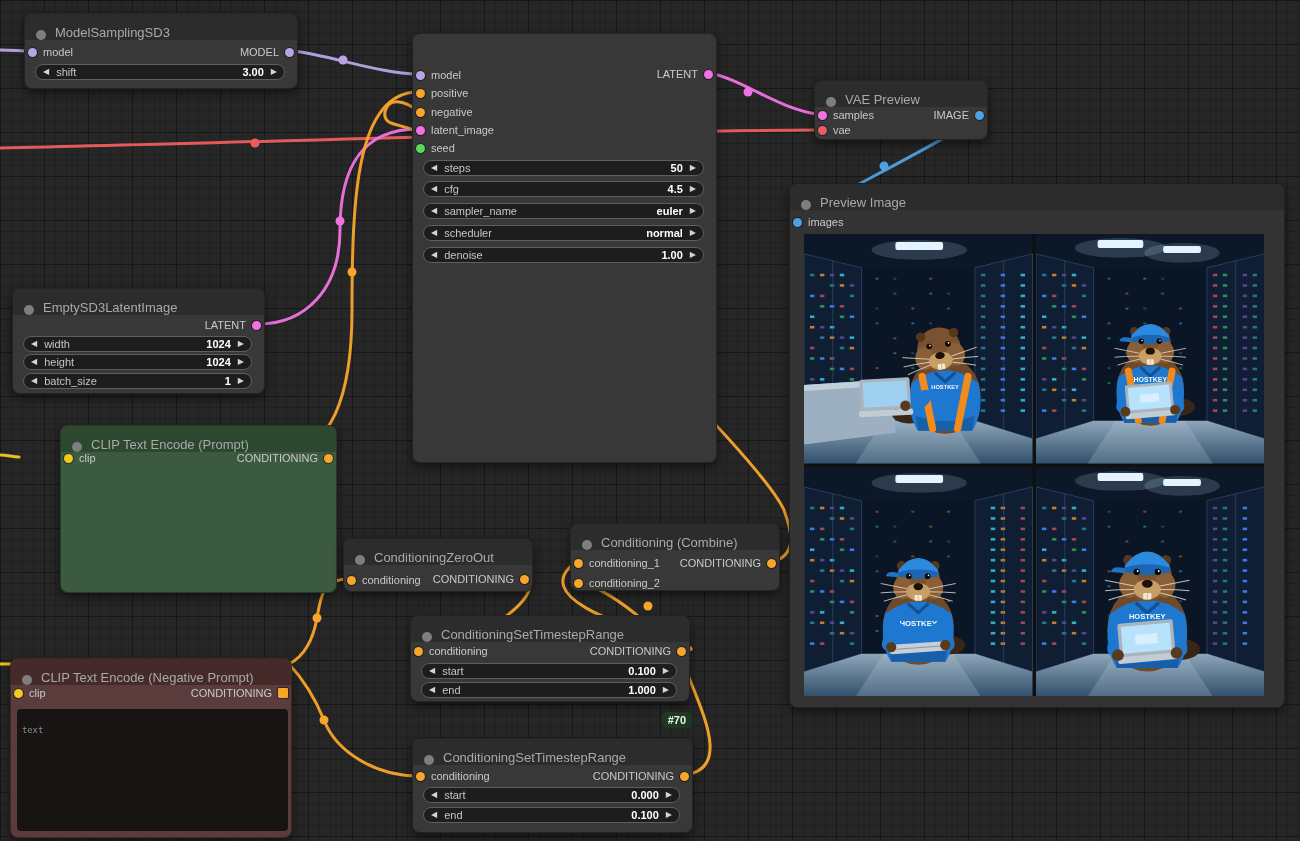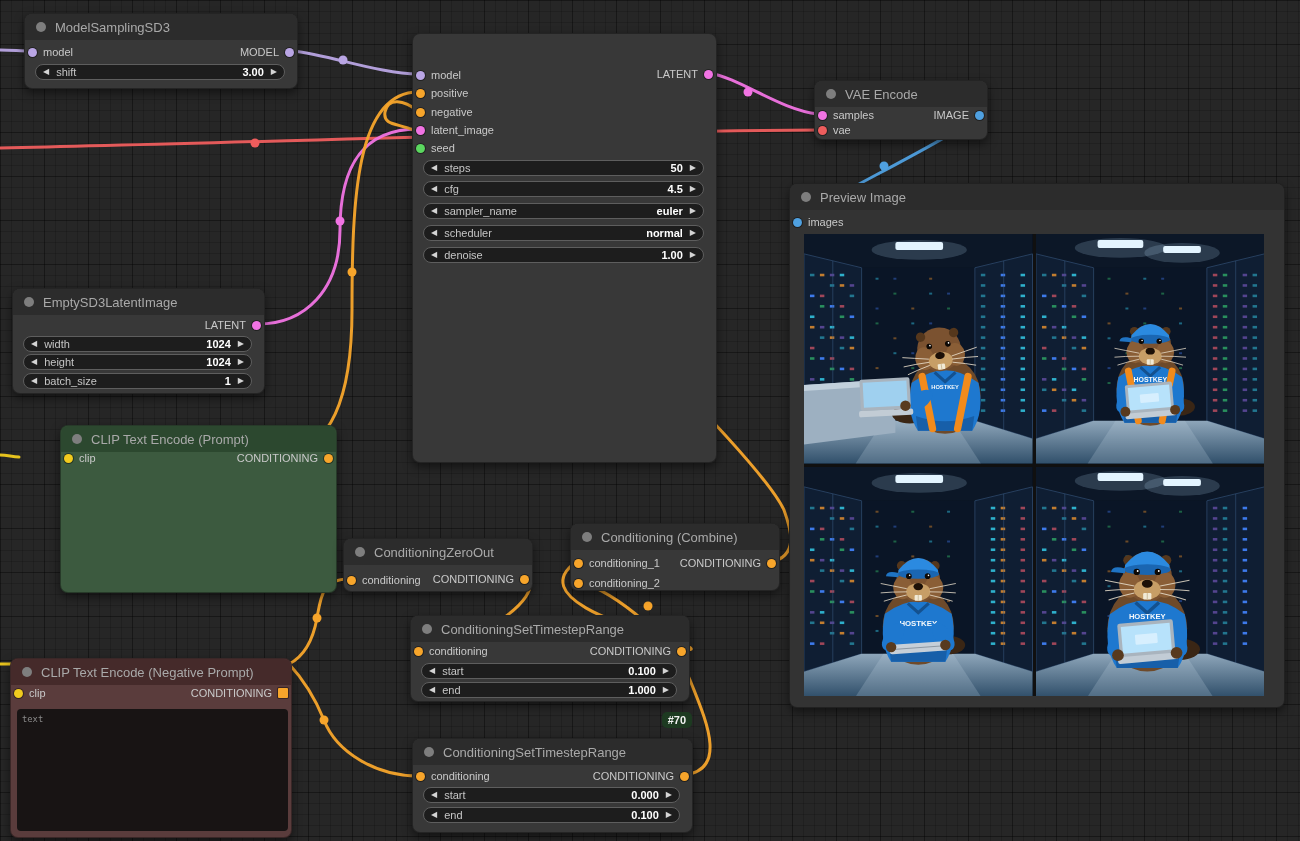--- a/index.html
+++ b/index.html
@@ -9,21 +9,21 @@
       linear-gradient(rgba(0,0,0,.28) 1px,transparent 1px),
       linear-gradient(90deg,rgba(0,0,0,.28) 1px,transparent 1px),
       linear-gradient(rgba(0,0,0,.16) 1px,transparent 1px),
       linear-gradient(90deg,rgba(0,0,0,.16) 1px,transparent 1px);
     background-size:44px 44px,44px 44px,11px 11px,11px 11px;
     font-family:"Liberation Sans",sans-serif;}
   #wires{position:absolute;left:0;top:0;width:1300px;height:841px;z-index:1;}
   .node{position:absolute;z-index:2;border-radius:8px;box-sizing:border-box;
     box-shadow:0 4px 10px rgba(0,0,0,.5);border:1px solid rgba(0,0,0,.35);}
   .header{position:absolute;left:0;top:0;right:0;height:26px;border-radius:7px 7px 0 0;
-    display:flex;align-items:center;}
+    display:flex;align-items:flex-end;}
   .titledot{width:10px;height:10px;border-radius:50%;background:#7e7e7e;margin:0 9px 0 11px;flex:none;}
   .title{font-size:13px;color:#a9a9a9;white-space:nowrap;}
   .port{position:absolute;height:14px;display:flex;align-items:center;gap:6px;
     font-size:11px;color:#c9c9c9;white-space:nowrap;}
   .port.in{left:3px;}
   .port.out{right:3px;}
   .pdot{width:9px;height:9px;border-radius:50%;flex:none;box-shadow:0 0 0 1px rgba(0,0,0,.4);}
   .pdot.square{border-radius:1px;width:10px;height:10px;}
   .widget{position:absolute;left:10px;right:12px;height:16px;background:#1d1d1d;
     border:1px solid #5e5e5e;border-radius:9px;display:flex;align-items:center;
@@ -143,21 +143,21 @@
       <div class="widget" style="top:213px">
         <span class="warrow">◀</span>
         <span class="wlabel">denoise</span>
         <span class="wvalue">1.00</span>
         <span class="warrow">▶</span>
       </div>
     </div>
     <div class="node" style="left: 814px; top: 80px; width: 174px; height: 60px; background: rgb(56, 56, 56);">
       <div class="header" style="background:#2c2c2c">
         <span class="titledot"></span>
-        <span class="title">VAE Encode</span>
+        <span class="title">VAE Preview</span>
       </div>
       <div class="port in" style="top:27px">
         <span class="pdot" style="background:#f173e3"></span>
         <span>samples</span>
       </div>
       <div class="port in" style="top:42px">
         <span class="pdot" style="background:#ee5d5d"></span>
         <span>vae</span>
       </div>
       <div class="port out" style="top:27px">
@@ -944,21 +944,21 @@
         <span class="title">CLIP Text Encode (Negative Prompt)</span>
       </div>
       <div class="port in" style="top:27px">
         <span class="pdot" style="background:#f1cb1e"></span>
         <span>clip</span>
       </div>
       <div class="port out" style="top:27px">
         <span>CONDITIONING</span>
         <span class="pdot square" style="background:#f7a52b"></span>
       </div>
-      <div class="ntext" style="left:6px;top:50px;width:271px;height:122px;background:#181414;color:#8a8a8a;font-size:8.8px;line-height:1.5;padding:4px 5px;">text</div>
+      <div class="ntext" style="left:6px;top:50px;width:271px;height:122px;background:#181414;color:#8a8a8a;font-size:8.8px;line-height:1.5;padding:15px 5px;">text</div>
     </div>
     <div class="node" style="left: 343px; top: 538px; width: 190px; height: 54px; background: rgb(56, 56, 56);">
       <div class="header" style="background:#2c2c2c">
         <span class="titledot"></span>
         <span class="title">ConditioningZeroOut</span>
       </div>
       <div class="port in" style="top:34px">
         <span class="pdot" style="background:#f7a52b"></span>
         <span>conditioning</span>
       </div>

